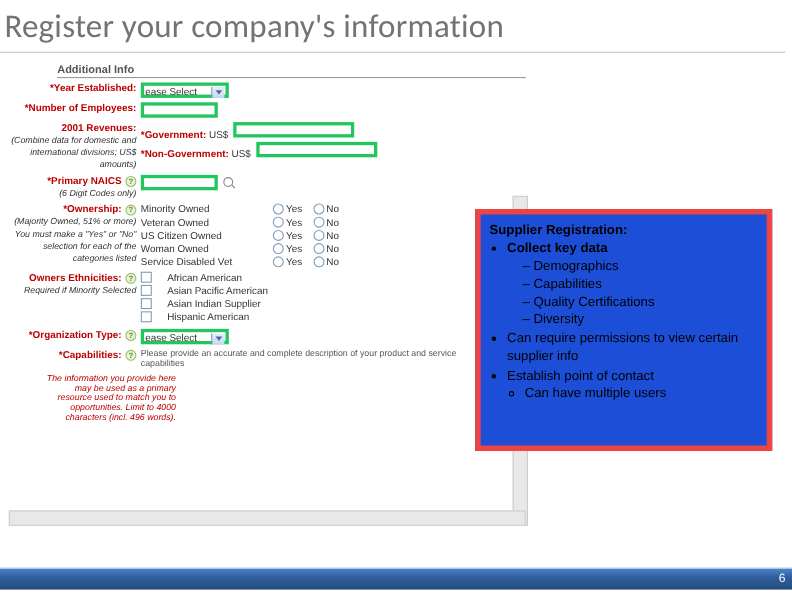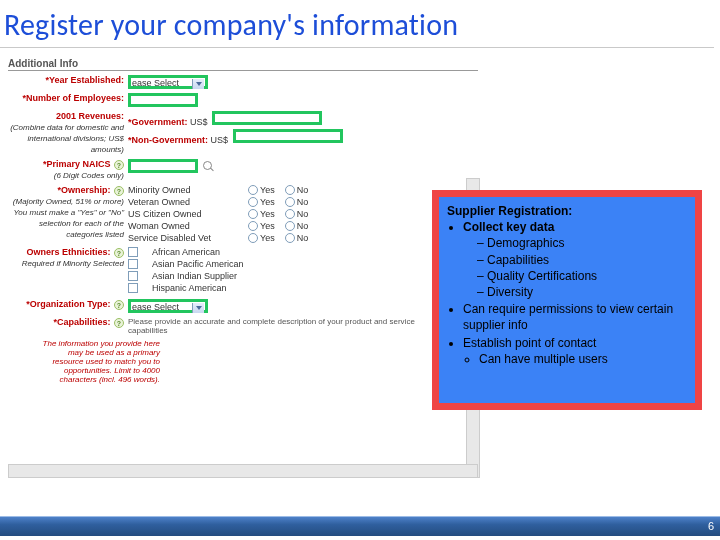--- a/index.html
+++ b/index.html
@@ -8,21 +8,21 @@
     width: 720px;
     height: 540px;
     font-family: Arial, Helvetica, sans-serif;
     background: #fff;
     position: relative;
     overflow: hidden;
   }
   .title {
     font-family: Calibri, Arial, sans-serif;
     font-size: 30px;
-    color: #1d4ed8;
+    color: #737373;
     font-weight: 300;
     padding: 6px 0 4px 4px;
     border-bottom: 1px solid #c9c9c9;
     margin: 0 6px 6px 0;
     letter-spacing: 0.2px;
   }
   .form-area {
     position: absolute;
     top: 58px;
     left: 8px;
@@ -106,22 +106,22 @@
     background:#e8e8e8; border:1px solid #ccc; box-sizing:border-box;
   }
   .scroll-h {
     position:absolute; left:0; bottom:0; height:14px; width:470px;
     background:#e8e8e8; border:1px solid #ccc;
   }
   .overlay {
     position:absolute;
     top:190px; left:432px;
     width:270px; height:220px;
-    background:#3b82f6;
-    border:7px solid #ef4444;
+    background:#1d4ed8;
+    border:5px solid #ef4444;
     padding:6px 8px;
     font-size:12px;
     color:#000;
     line-height:1.35;
   }
   .overlay b { font-weight:bold; }
   .ov-ul { margin:0; padding-left:16px; }
   .ov-ul li { margin-bottom:1px; }
   .ov-sub { padding-left:14px; }
   .footer-bar {
@@ -135,21 +135,21 @@
   }
   .search-icon {
     display:inline-block; width:12px; height:12px; position:relative; margin-left:2px;
   }
   .search-icon::before {
     content:''; position:absolute; width:7px; height:7px; border:1px solid #888; border-radius:50%; left:0; top:0;
   }
   .search-icon::after {
     content:''; position:absolute; width:4px; height:1px; background:#888; transform:rotate(45deg); left:7px; top:8px;
   }
-  .blurry { filter: blur(0.4px); color:#555; }
+  .blurry { filter: blur(0.4px); color:#555;margin-left:44px; }
 </style>
 </head>
 <body>
 
 <div class="title">Register your company's information</div>
 
 <div class="form-area">
   <div class="section-head blurry">Additional Info</div>
 
   <div class="row">

